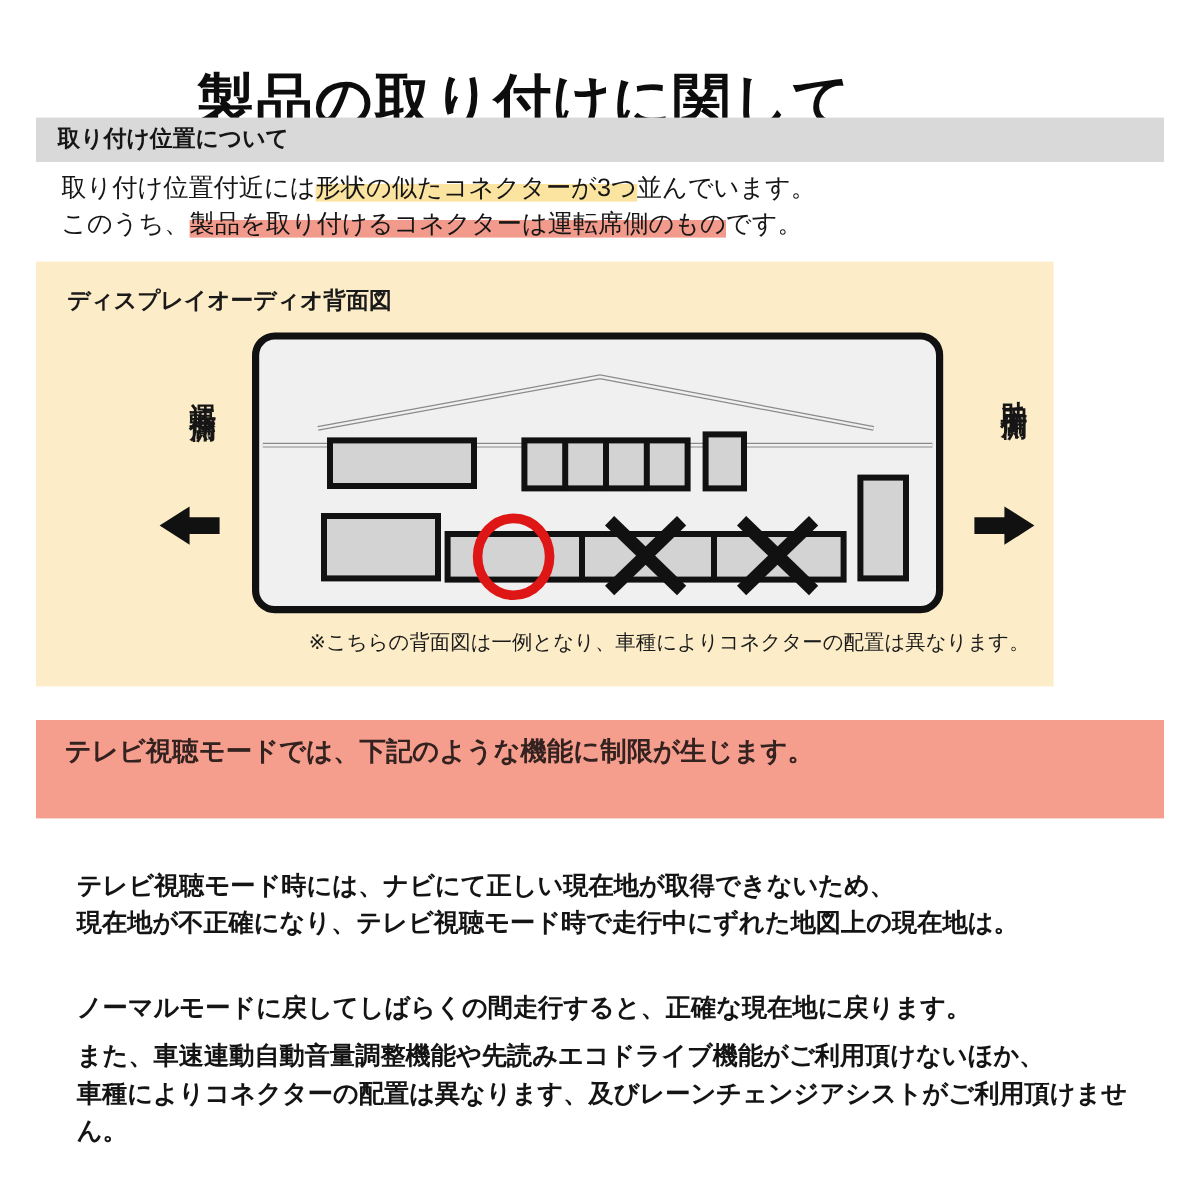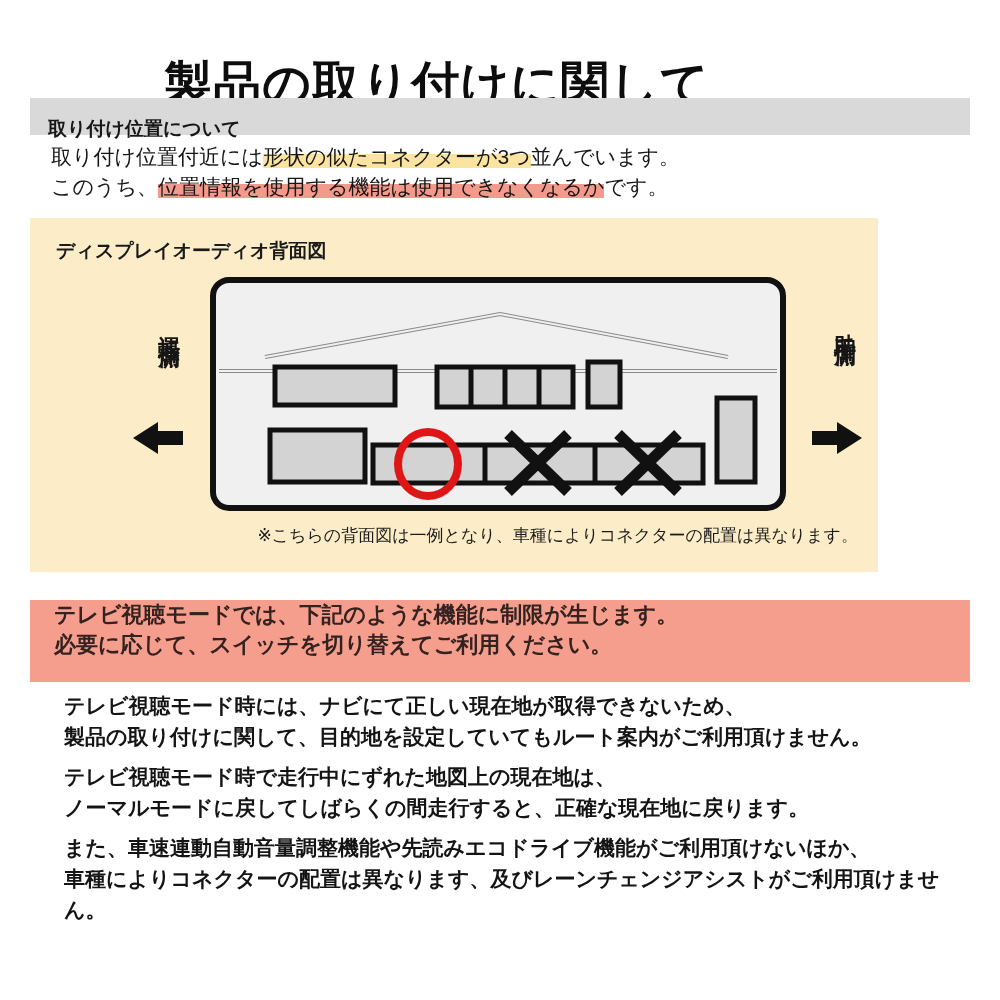--- a/index.html
+++ b/index.html
@@ -3,21 +3,21 @@
 <meta charset="utf-8">
 <style>
   html,body{margin:0;padding:0;background:#ffffff;}
   body{font-family:"Liberation Sans","DejaVu Sans",sans-serif;color:#141414;}
   .page{position:relative;width:1000px;height:1000px;background:#ffffff;overflow:hidden;}
 
   .title{position:absolute;top:20px;left:0;width:832px;text-align:center;
          font-size:48px;font-weight:900;color:#0d0d0d;letter-spacing:1px;padding-left:21px;}
 
   .section-bar{position:absolute;left:30px;top:98px;width:940px;height:37px;background:#d9d9d9;}
-  .section-bar span{display:block;font-size:19px;font-weight:700;line-height:37px;padding-left:18px;color:#161616;margin-top:12px;}
+  .section-bar span{display:block;font-size:19px;font-weight:700;line-height:37px;padding-left:18px;color:#161616;}
 
   .intro{position:absolute;left:30px;top:142px;width:940px;font-size:21px;font-weight:400;
          line-height:30px;padding-left:21px;color:#161616;box-sizing:border-box;}
   .hl-yellow{background:linear-gradient(to bottom,transparent 38%,#fbe3a0 38%);}
   .hl-pink{background:linear-gradient(to bottom,transparent 38%,#f29a8b 38%);}
 
   .panel{position:absolute;left:30px;top:218px;width:848px;height:354px;background:#fcedc8;}
   .panel-caption{position:absolute;left:26px;top:20px;font-size:19px;font-weight:800;color:#1a1a1a;}
   .diagram-svg{position:absolute;left:0;top:0;}
   .part{fill:#d3d3d3;stroke:#111111;stroke-width:5;}
@@ -26,40 +26,40 @@
   .thinline-core{fill:none;stroke:#f0f0f0;stroke-width:2;}
 
   .side-label{position:absolute;writing-mode:vertical-rl;text-orientation:upright;
               font-size:22px;font-weight:800;letter-spacing:4px;color:#161616;}
   .side-label.left{left:108px;top:100px;width:46px;text-align:center;}
   .side-label.right{left:784px;top:98px;width:46px;text-align:center;}
 
   .panel-note{position:absolute;right:20px;top:306px;font-size:17px;font-weight:400;color:#1a1a1a;}
 
   .warning{position:absolute;left:30px;top:600px;width:940px;height:82px;background:#f69e8d;
-           box-sizing:border-box;padding:0 0 0 24px;}
+           box-sizing:border-box;padding:11px 0 0 24px;}
   .warning div{font-size:22px;font-weight:800;line-height:30px;color:#33221f;}
 
-  .notes{position:absolute;left:30px;top:690px;width:940px;}
+  .notes{position:absolute;left:30px;top:723px;width:940px;}
   .notes p{margin:0 0 9px 0;padding-left:34px;font-size:21px;font-weight:600;line-height:31px;color:#141414;}
 </style>
 </head>
 <body>
 
 <div class="page">
 
   <h1 class="title">製品の取り付けに関して</h1>
 
   <div class="section-bar">
     <span>取り付け位置について</span>
   </div>
 
   <div class="intro">
     <div><span>取り付け位置付近には</span><span class="hl-yellow">形状の似たコネクターが3つ</span><span>並んでいます。</span></div>
-    <div><span>このうち、</span><span class="hl-pink">位置情報を使用する機能は使用できなくなるか</span><span>です。</span></div>
+    <div><span>このうち、</span><span class="hl-pink">製品を取り付けるコネクターは運転席側のもの</span><span>です。</span></div>
   </div>
 
   <div class="panel">
     <svg class="diagram-svg" width="940" height="354" viewBox="0 0 940 354">
       <rect x="183" y="62" width="570" height="228" rx="16" fill="#f0f0f0" stroke="#111" stroke-width="6"></rect>
       <line class="thinline" x1="189" y1="153" x2="747" y2="153"></line>
       <line class="thinline-core" x1="189" y1="153" x2="747" y2="153"></line>
       <polyline class="thinline" points="235,139 470,96 698,139"></polyline>
       <polyline class="thinline-core" points="235,139 470,96 698,139"></polyline>
 
@@ -91,22 +91,21 @@
     </svg>
 
     <div class="panel-caption">ディスプレイオーディオ背面図</div>
     <div class="side-label left">運転席側</div>
     <div class="side-label right">助手席側</div>
     <div class="panel-note">※こちらの背面図は一例となり、車種によりコネクターの配置は異なります。</div>
   </div>
 
   <div class="warning">
     <div>テレビ視聴モードでは、下記のような機能に制限が生じます。</div>
-    <div>必要に応じて、スイッチを切り替えてご利用ください。</div>
   </div>
 
   <div class="notes">
-    <p><span>テレビ視聴モード時には、ナビにて正しい現在地が取得できないため、</span><br><span>製品の取り付けに関して、目的地を設定していてもルート案内がご利用頂けません。</span></p>
-    <p><span>テレビ視聴モード時で走行中にずれた地図上の現在地は、</span><br><span>ノーマルモードに戻してしばらくの間走行すると、正確な現在地に戻ります。</span></p>
+    <p><span>テレビ視聴モード時には、ナビにて正しい現在地が取得できないため、</span><br><span>現在地が不正確になり、テレビ視聴モード時で走行中にずれた地図上の現在地は。</span></p>
+    <p><br><span>ノーマルモードに戻してしばらくの間走行すると、正確な現在地に戻ります。</span></p>
     <p><span>また、車速連動自動音量調整機能や先読みエコドライブ機能がご利用頂けないほか、</span><br><span>車種によりコネクターの配置は異なります、及びレーンチェンジアシストがご利用頂けません。</span></p>
   </div>
 
 </div>
 
 </body></html>

